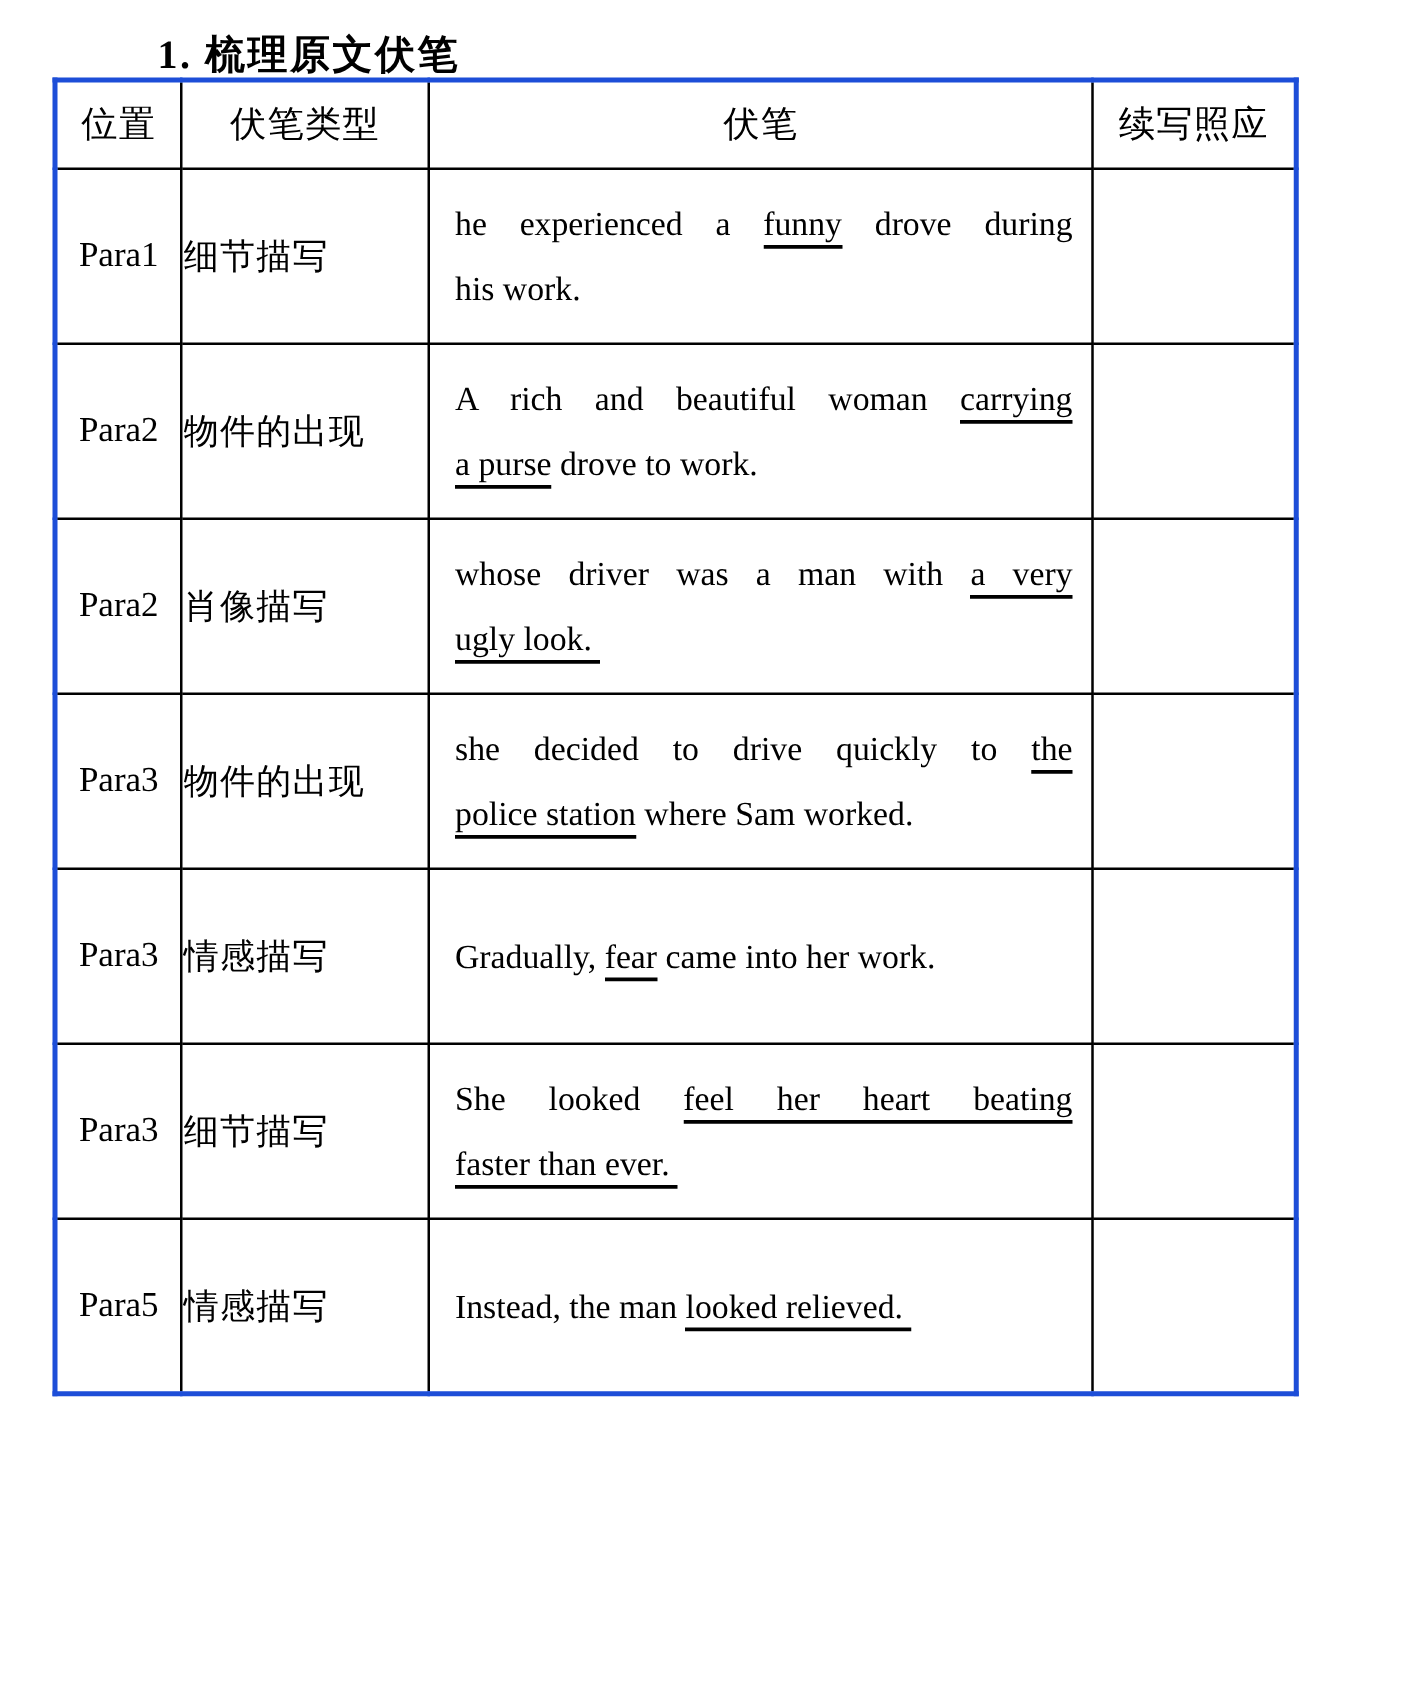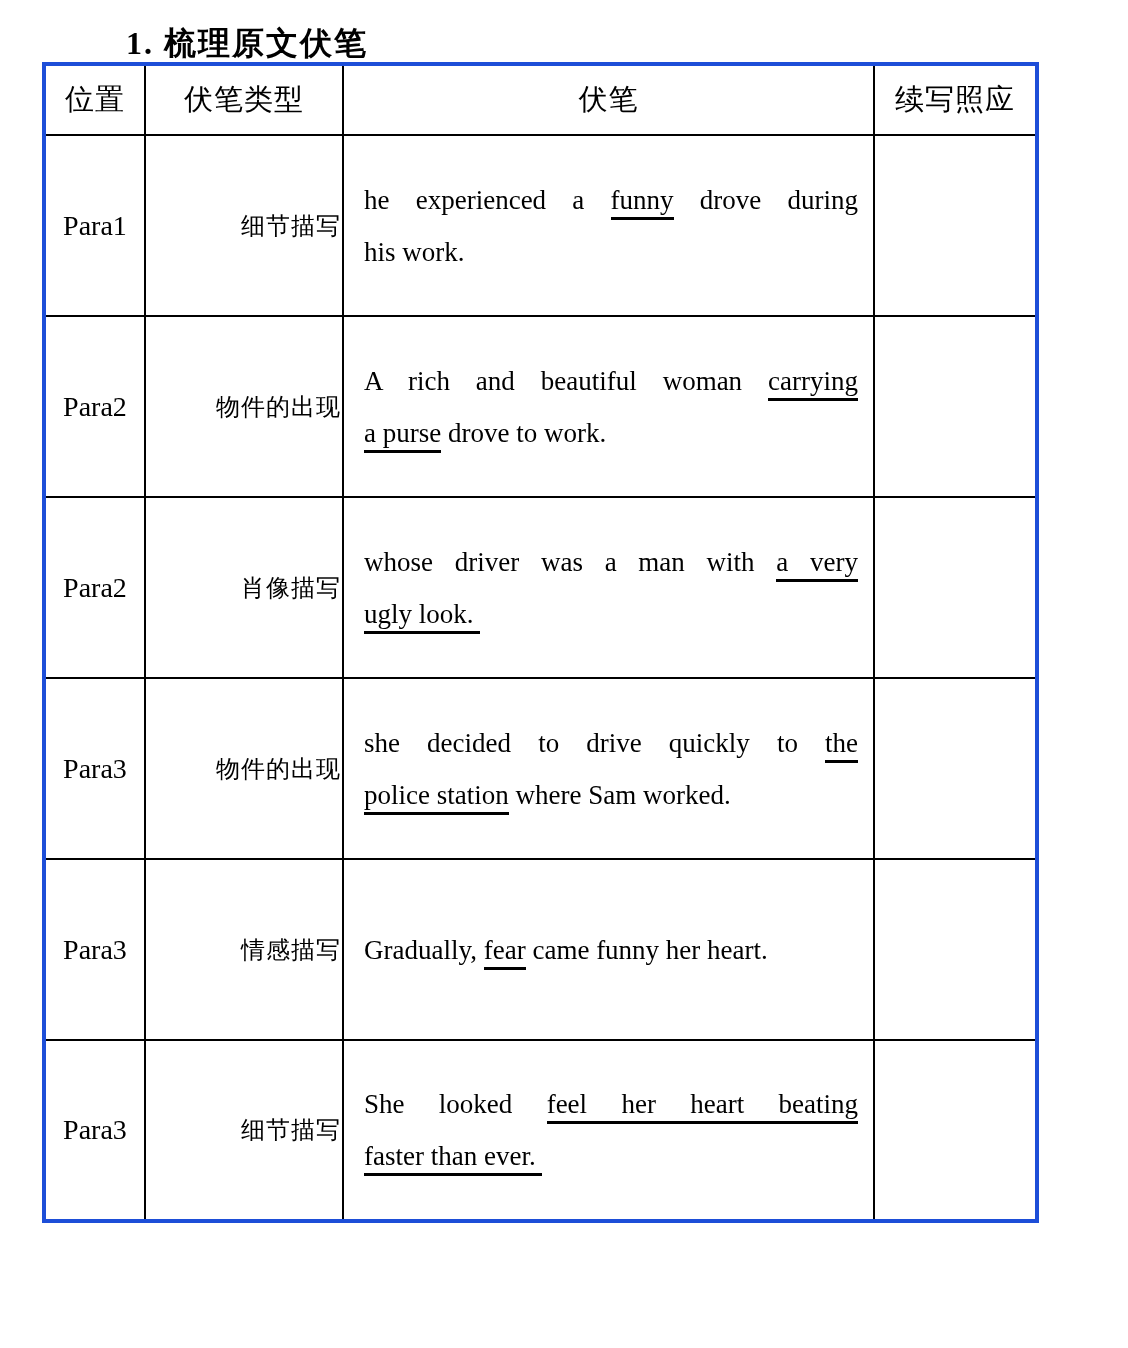--- a/index.html
+++ b/index.html
@@ -32,34 +32,34 @@
     border-collapse: collapse;
     table-layout: fixed;
     border: 4px solid #1d4ed8;
   }
   .tbl th, .tbl td {
     border: 2px solid #000;
     vertical-align: middle;
     overflow: hidden;
   }
   .tbl thead tr { height: 71px; }
-  .tbl tbody tr { height: 181px; }
+  .tbl tbody tr { height: 140px; }
   .tbl th {
     font-weight: 400;
     font-size: 29px;
     text-align: center;
     letter-spacing: 1px;
   }
   td.c-pos {
     text-align: center;
     font-size: 28px;
   }
   td.c-type {
-    text-align: right;
-    font-size: 24px;
+    text-align: left;
+    font-size: 28px;
     letter-spacing: 1px;
     margin-left: 40px;
   }
   td.c-text {
     padding: 0 15px 0 20px;
     font-size: 27px;
     line-height: 52px;
     text-align: left;
   }
   td.c-echo { }
@@ -128,27 +128,35 @@
         <td class="c-text">
           <span class="line j"><span>she decided to drive quickly to </span><span class="u">the</span></span>
           <span class="line"><span class="u">police station</span><span> where Sam worked.</span></span>
         </td>
         <td class="c-echo"></td>
       </tr>
       <tr>
         <td class="c-pos">Para3</td>
         <td class="c-type">情感描写</td>
         <td class="c-text">
-          <span class="line"><span>Gradually, </span><span class="u">fear</span><span> came funny her heart.</span></span>
+          <span class="line"><span>Gradually, </span><span class="u">fear</span><span> came into her work.</span></span>
         </td>
         <td class="c-echo"></td>
       </tr>
       <tr>
         <td class="c-pos">Para3</td>
         <td class="c-type">细节描写</td>
         <td class="c-text">
           <span class="line j"><span>She looked </span><span class="u">feel her heart beating</span></span>
           <span class="line"><span class="u">faster than ever.&nbsp;</span></span>
         </td>
         <td class="c-echo"></td>
       </tr>
+      <tr>
+        <td class="c-pos">Para5</td>
+        <td class="c-type">情感描写</td>
+        <td class="c-text">
+          <span class="line"><span>Instead, the man </span><span class="u">looked relieved.&nbsp;</span></span>
+        </td>
+        <td class="c-echo"></td>
+      </tr>
     </tbody>
 </table>
 
 </body></html>

